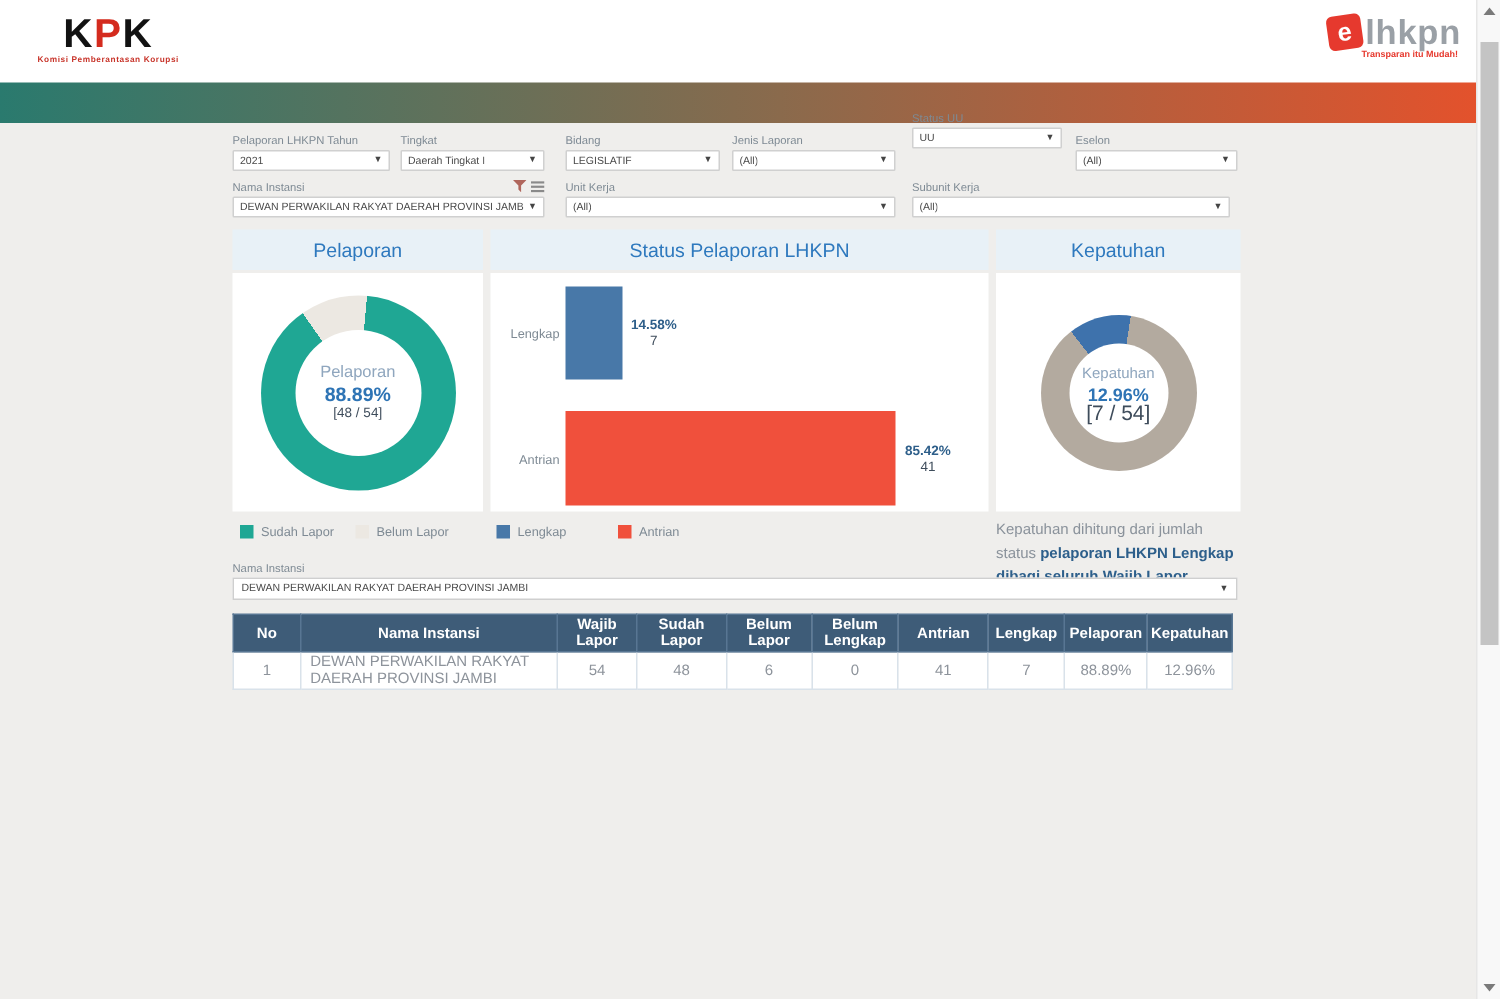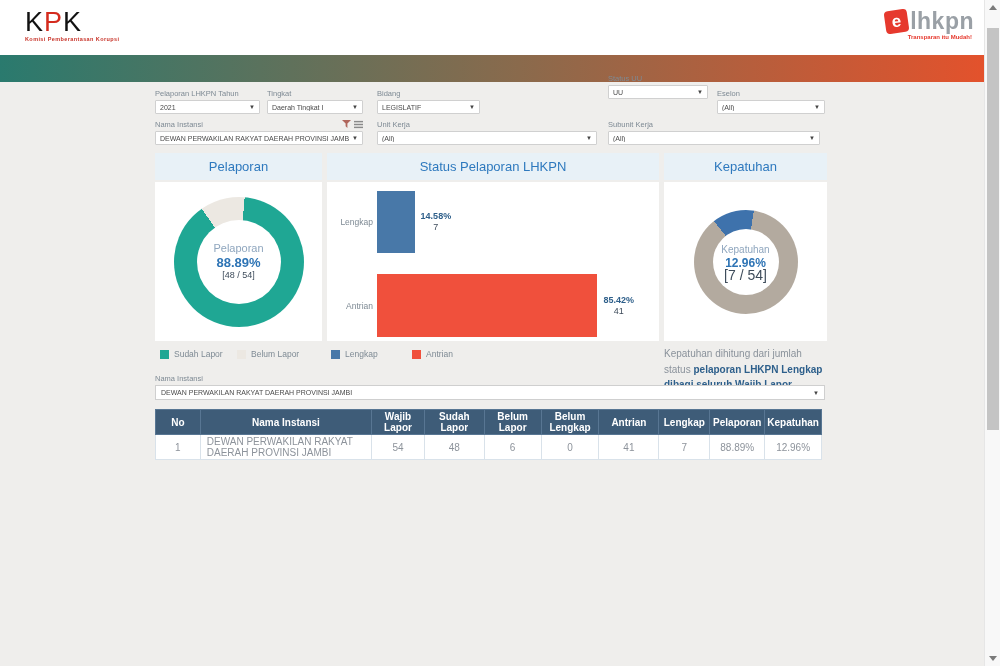--- a/index.html
+++ b/index.html
@@ -1,21 +1,21 @@
 <!DOCTYPE html>
 <html><head>
 <meta charset="utf-8">
 <style>
   html,body{margin:0;padding:0;background:#fff;}
   *{box-sizing:border-box;font-family:"Liberation Sans",sans-serif;}
   #page{position:relative;width:1000px;height:666px;overflow:hidden;background:#fff;}
 
   
   .kpk{position:absolute;left:25px;top:9px;}
-  .kpk-text{font-size:27px;font-weight:400;letter-spacing:1px;color:#121212;line-height:26px;font-family:"DejaVu Sans",sans-serif;}
+  .kpk-text{font-size:27px;font-weight:700;letter-spacing:1px;color:#121212;line-height:26px;font-family:"DejaVu Sans",sans-serif;text-align:center;}
   .kpk-text .p{color:#D42B1E;}
   .kpk-tag{font-size:5.5px;font-weight:bold;color:#C8342A;letter-spacing:.4px;margin-top:1px;}
   .elogo{position:absolute;right:26px;top:9px;text-align:right;}
   .el-row{display:flex;align-items:center;justify-content:flex-end;}
   .el-e{width:23px;height:23px;background:#E6392E;color:#fff;font-weight:bold;font-size:17px;display:flex;align-items:center;justify-content:center;border-radius:4px;transform:rotate(-8deg);margin-right:2px;}
   .el-rest{font-size:23px;font-weight:bold;color:#9aa0a6;letter-spacing:.5px;line-height:24px;}
   .el-tag{font-size:6px;color:#E6392E;font-weight:bold;margin-top:1px;margin-right:2px;}
 
   .gradbar{position:absolute;left:0;top:55px;width:1000px;height:27px;
     background:linear-gradient(90deg,#2A7A6E 0%,#8A6A4C 52%,#E6512B 100%);}
@@ -134,20 +134,29 @@
       <span class="fvalue">Daerah Tingkat I</span>
         <span class="farrow">▼</span>
     </div>
   </div>
   <div class="fc" id="f-bidang">
     <div class="flabel">
         <span>Bidang</span>
       </div>
     <div class="fselect">
       <span class="fvalue">LEGISLATIF</span>
+        <span class="farrow">▼</span>
+    </div>
+  </div>
+  <div class="fc" id="f-jenis">
+    <div class="flabel">
+        <span>Jenis Laporan</span>
+      </div>
+    <div class="fselect">
+      <span class="fvalue">(All)</span>
         <span class="farrow">▼</span>
     </div>
   </div>
   <div class="fc" id="f-statusuu">
     <div class="flabel">
         <span>Status UU</span>
       </div>
     <div class="fselect">
       <span class="fvalue">UU</span>
         <span class="farrow">▼</span>

